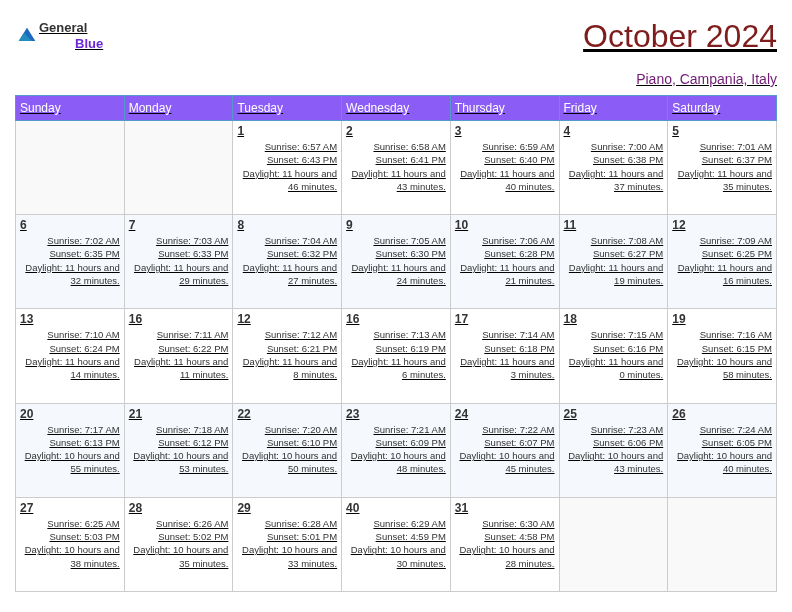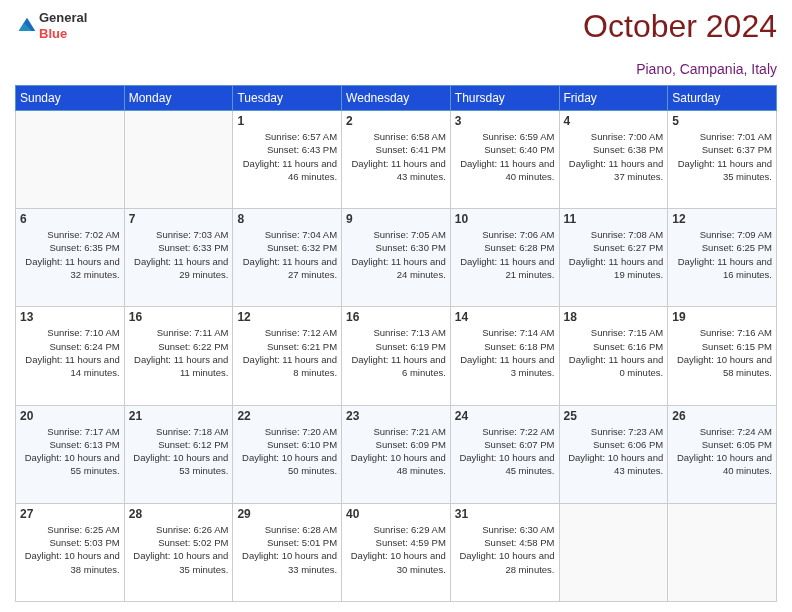--- a/index.html
+++ b/index.html
@@ -6,42 +6,43 @@
     body {
       font-family: Arial, sans-serif;
       background: #fff;
       width: 792px;
       height: 612px;
       overflow: hidden;
     }
     .page {
       width: 792px;
       height: 612px;
-      padding: 10px 15px;
+      padding: 20px 15px;
       display: flex;
       flex-direction: column;
+      text-decoration: underline;
     }
     .header {
       display: flex;
       justify-content: space-between;
       align-items: flex-start;
       margin-bottom: 8px;
     }
     .logo {
       display: flex;
       align-items: center;
       gap: 2px;
     }
     .logo-text {
       font-size: 13px;
       font-weight: bold;
       line-height: 1.2;
     }
     .logo-general { color: #333; }
-    .logo-blue { color: #ef4444; }
+    .logo-blue { color: #6d28d9; margin-left: 36px; }
     .logo-icon {
       width: 20px;
       height: 20px;
       margin-left: 2px;
     }
     .title-block {
       text-align: right;
     }
     .month-title {
       font-size: 32px;
@@ -54,21 +55,21 @@
       color: #701a75;
       margin-top: 19px;
     }
     .calendar {
       border-collapse: collapse;
       width: 100%;
       flex: 1;
       table-layout: fixed;
     }
     .calendar th {
-      background-color: #1d4ed8;
+      background-color: #8b5cf6;
       color: #fff;
       padding: 5px 4px;
       font-size: 12px;
       font-weight: normal;
       text-align: left;
       border: 1px solid #5599cc;
     }
     .calendar td {
       border: 1px solid #ccc;
       vertical-align: top;
@@ -198,21 +199,21 @@
           </td>
           <td>
             <span class="day-number">12</span>
             <div class="day-info">Sunrise: 7:12 AM<br>Sunset: 6:21 PM<br>Daylight: 11 hours and 8 minutes.</div>
           </td>
           <td>
             <span class="day-number">16</span>
             <div class="day-info">Sunrise: 7:13 AM<br>Sunset: 6:19 PM<br>Daylight: 11 hours and 6 minutes.</div>
           </td>
           <td>
-            <span class="day-number">14</span>
+            <span class="day-number">17</span>
             <div class="day-info">Sunrise: 7:14 AM<br>Sunset: 6:18 PM<br>Daylight: 11 hours and 3 minutes.</div>
           </td>
           <td>
             <span class="day-number">18</span>
             <div class="day-info">Sunrise: 7:15 AM<br>Sunset: 6:16 PM<br>Daylight: 11 hours and 0 minutes.</div>
           </td>
           <td>
             <span class="day-number">19</span>
             <div class="day-info">Sunrise: 7:16 AM<br>Sunset: 6:15 PM<br>Daylight: 10 hours and 58 minutes.</div>
           </td>

